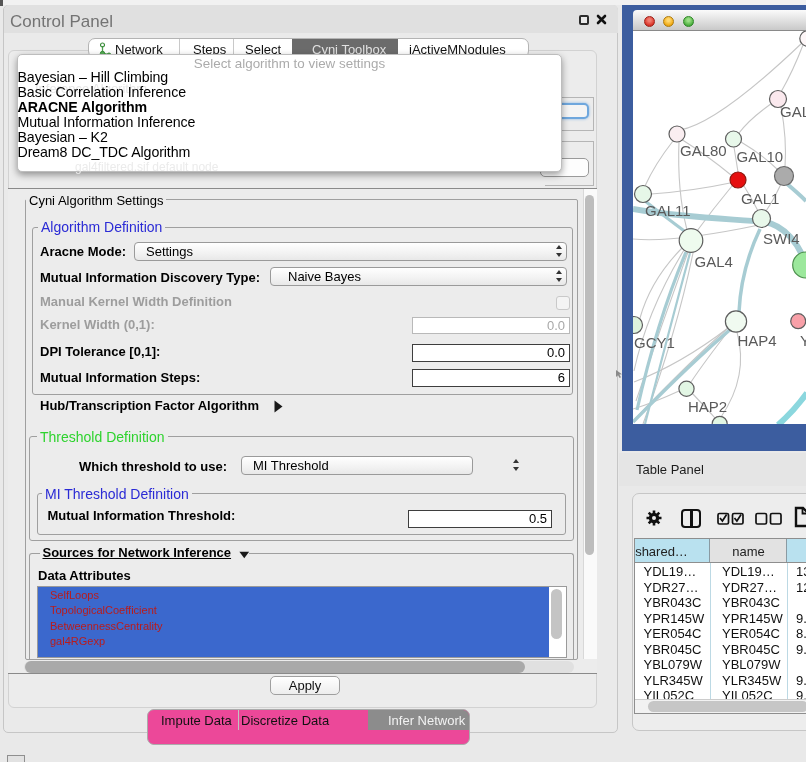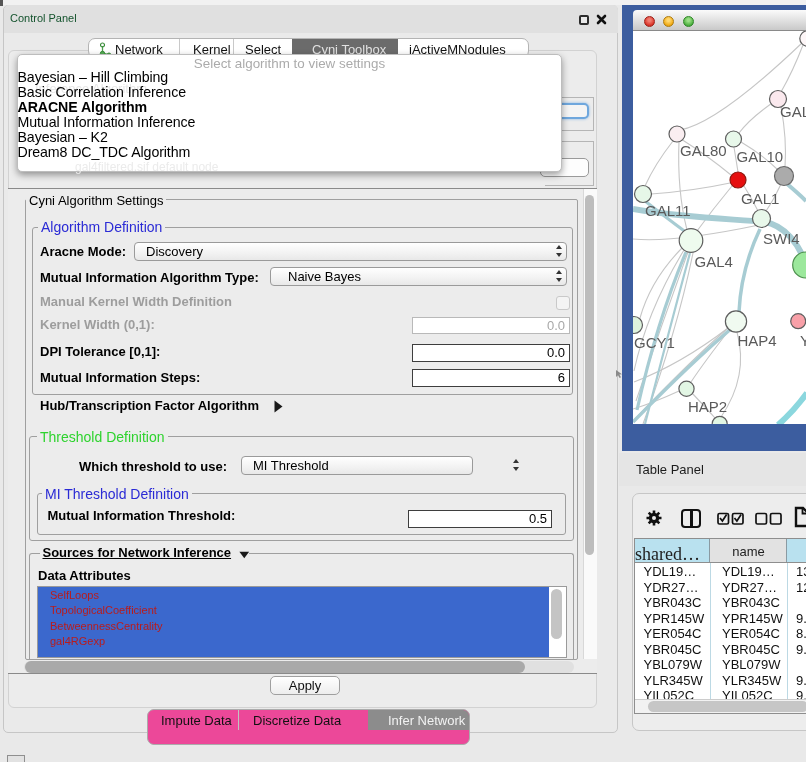--- a/index.html
+++ b/index.html
@@ -29,41 +29,41 @@
 </head>
 <body>
 
 <div class="abs" style="left:0;top:0;width:806px;height:762px;background:#e9e9e9;"></div>
 <div class="abs" style="left:0;top:0;width:622px;height:5px;background:#f1f1f1;"></div>
 <div class="abs" style="left:0;top:0;width:3px;height:6px;background:#555;"></div>
 
 <div class="abs" style="left:3px;top:5px;width:615px;height:728px;background:#eaeaea;border:1px solid #c6c6c6;border-radius:5px;"></div>
 
 <div class="abs" style="left:4px;top:5px;width:614px;height:28px;background:#e0e0e0;border-radius:5px 5px 0 0;"></div>
-<div class="abs" style="left:10px;top:12px;font-size:11px;color:#14532d;">Control Panel</div>
+<div class="abs" style="left:10px;top:12px;font-size:17px;color:#737373;">Control Panel</div>
 
 <div class="abs" style="left:579px;top:14.5px;width:10px;height:10px;border:2px solid #2b2b2b;border-radius:2px;background:#e8e8e8;"></div>
 <svg class="abs" style="left:596px;top:14px;" width="11" height="11" viewBox="0 0 11 11">
   <path d="M2 2 L9 9 M9 2 L2 9" stroke="#111" stroke-width="2.6" stroke-linecap="round"></path>
 </svg>
 
 <div class="abs" style="left:8px;top:50px;width:589px;height:658px;background:#ececec;border:1px solid #d2d2d2;border-radius:6px;"></div>
 
 <div class="abs" style="left:88px;top:38px;width:441px;height:20px;background:#fff;border:1px solid #b4b4b4;border-radius:7px;overflow:hidden;">
   <div class="abs" style="left:90px;top:0;width:1px;height:20px;background:#c9c9c9;"></div>
   <div class="abs" style="left:144px;top:0;width:1px;height:20px;background:#c9c9c9;"></div>
   <div class="abs" style="left:203px;top:0;width:106px;height:20px;background:#6b6b6b;"></div>
   <svg class="abs" style="left:10px;top:3px;" width="13" height="15" viewBox="0 0 13 15">
     <path d="M3.5 4 L3.5 11 M4.5 11.5 L9 12.5" stroke="#4ea04e" stroke-width="1.3" fill="none"></path>
     <circle cx="3.5" cy="3" r="2" fill="none" stroke="#3c8d3c" stroke-width="1.2"></circle>
     <circle cx="3.5" cy="11.5" r="2.2" fill="#56ad56" stroke="#3c8d3c" stroke-width="1"></circle>
     <circle cx="10" cy="12.8" r="1.8" fill="#56ad56" stroke="#3c8d3c" stroke-width="1"></circle>
   </svg>
   <div class="abs" style="left:26px;top:3px;font-size:13px;color:#111;">Network</div>
-  <div class="abs" style="left:104px;top:3px;font-size:13px;color:#111;">Kernel</div>
+  <div class="abs" style="left:104px;top:3px;font-size:13px;color:#111;">Steps</div>
   <div class="abs" style="left:156px;top:3px;font-size:13px;color:#111;">Select</div>
   <div class="abs" style="left:223px;top:3px;font-size:13px;color:#e2e2e2;">Cyni Toolbox</div>
   <div class="abs" style="left:320px;top:3px;font-size:13px;color:#111;">jActiveMNodules</div>
 </div>
 
 <div class="abs" style="left:545px;top:97px;width:49px;height:34px;border:1px solid #b5b5b5;border-left:none;"></div>
 <div class="abs" style="left:540px;top:103px;width:49px;height:16px;background:#f4f4f4;border:2px solid #6fa7dd;border-radius:5px;box-shadow:0 0 3px #85b5e5;"></div>
 <div class="abs" style="left:545px;top:141px;width:49px;height:45px;border:1px solid #b5b5b5;border-left:none;"></div>
 <div class="abs" style="left:540px;top:158px;width:49px;height:19px;background:#fdfdfd;border:1px solid #9a9a9a;border-radius:5px;"></div>
 
@@ -72,24 +72,24 @@
 <div class="abs" style="left:583px;top:189px;width:14px;height:470px;background:#fafafa;border-left:1px solid #d8d8d8;"></div>
 <div class="abs" style="left:585px;top:195px;width:9px;height:360px;background:#bdbdbd;border-radius:5px;"></div>
 
 <div class="group" style="left:25px;top:199px;width:553px;height:461px;border-radius:2px;"></div>
 <div class="gtitle" style="left:26px;top:194px;color:#000;">Cyni Algorithm Settings</div>
 
 <div class="group" style="left:32px;top:227px;width:541px;height:168px;"></div>
 <div class="gtitle gt14" style="left:38px;top:220px;color:#2a2ad5;">Algorithm Definition</div>
 
 <div class="lbl" style="left:40px;top:244px;">Aracne Mode:</div>
-<div class="combo" style="left:134px;top:242px;width:433px;height:19px;">Discovery</div>
+<div class="combo" style="left:134px;top:242px;width:433px;height:19px;">Settings</div>
 <div class="updn" style="left:556px;top:245px;"></div>
 
-<div class="lbl" style="left:40px;top:269.5px;">Mutual Information Algorithm Type:</div>
+<div class="lbl" style="left:40px;top:269.5px;">Mutual Information Discovery Type:</div>
 <div class="combo" style="left:270px;top:267px;width:297px;height:19px;padding-left:17px;">Naive Bayes</div>
 <div class="updn" style="left:556px;top:270px;"></div>
 
 <div class="lbl dis" style="left:40px;top:293.5px;">Manual Kernel Width Definition</div>
 <div class="abs" style="left:556px;top:296px;width:14px;height:14px;background:#f4f4f4;border:1.5px solid #c9c9c9;border-radius:3px;"></div>
 
 <div class="lbl dis" style="left:40px;top:317px;">Kernel Width (0,1):</div>
 <div class="field" style="left:412px;top:317px;width:158px;height:17px;border:1px solid #b9b9b9;color:#a8a8a8;">0.0</div>
 
 <div class="lbl" style="left:40px;top:344px;">DPI Tolerance [0,1]:</div>
@@ -129,21 +129,21 @@
 
 <div class="abs" style="left:24px;top:661px;width:550px;height:12px;background:#e0e0e0;border-radius:6px;"></div>
 <div class="abs" style="left:25px;top:661px;width:500px;height:12px;background:#a9a9a9;border-radius:6px;"></div>
 
 <div class="abs" style="left:270px;top:676px;width:70px;height:19px;background:linear-gradient(#ffffff,#ededed);border:1px solid #9f9f9f;border-radius:5px;text-align:center;font-size:13px;line-height:17px;color:#111;">Apply</div>
 
 <div class="abs" style="left:147px;top:709px;width:323px;height:36px;background:#ec4899;border:1px solid #ababab;border-radius:7px;overflow:hidden;">
   <div class="abs" style="left:90px;top:0;width:1px;height:20px;background:#c2c2c2;"></div>
   <div class="abs" style="left:220px;top:0;width:103px;height:20px;background:#8c8c8c;"></div>
   <div class="abs" style="left:13px;top:3px;font-size:13px;color:#111;">Impute Data</div>
-  <div class="abs" style="left:105px;top:3px;font-size:13px;color:#111;">Discretize Data</div>
+  <div class="abs" style="left:93px;top:3px;font-size:13px;color:#111;">Discretize Data</div>
   <div class="abs" style="left:240px;top:3px;font-size:13px;color:#f2f2f2;">Infer Network</div>
 </div>
 
 <div class="abs" style="left:7px;top:755px;width:18px;height:10px;background:#e2e2e2;border:1px solid #8f8f8f;"></div>
 
 <svg class="abs" style="left:615px;top:370px;" width="8" height="9" viewBox="0 0 8 9">
   <path d="M1 0 L1 7 L3 5.2 L4.6 8 L6 7.2 L4.4 4.6 L7 4.2 Z" fill="#8a8a8a"></path>
 </svg>
 
 <div class="abs" style="left:17px;top:54px;width:545px;height:118px;background:#fff;border:1px solid #bdbdbd;border-radius:5px;box-shadow:0 3px 7px rgba(0,0,0,0.38);"></div>
@@ -263,21 +263,21 @@
 <svg class="abs" style="left:794px;top:506px;" width="14" height="22" viewBox="0 0 14 22">
   <path d="M2 2 L9 2 L14 7 L14 20 L2 20 Z" fill="none" stroke="#111" stroke-width="2.4"></path>
   <path d="M8.5 2 L8.5 7.5 L14 7.5" fill="none" stroke="#111" stroke-width="1.8"></path>
 </svg>
 
 <div class="abs" style="left:634px;top:538px;width:172px;height:176px;background:#fff;border:1px solid #8e8e8e;border-right:none;overflow:hidden;">
   <div class="abs" style="left:0;top:0;width:75px;height:24px;background:#b9e1ef;border-right:1px solid #8a9aa2;"></div>
   <div class="abs" style="left:75px;top:0;width:77px;height:24px;background:#e2e2e2;border-right:1px solid #8a9aa2;"></div>
   <div class="abs" style="left:152px;top:0;width:20px;height:24px;background:#b9e1ef;"></div>
   <div class="abs" style="left:0;top:23px;width:172px;height:1px;background:#8e8e8e;"></div>
-  <div class="abs" style="left:0;top:5px;width:53px;text-align:center;font-size:18px;color:#222;font-family:Liberation Serif, serif;">shared…</div>
+  <div class="abs" style="left:0;top:5px;width:53px;text-align:center;font-size:13px;color:#222;">shared…</div>
   <div class="abs" style="left:75px;top:5px;width:77px;text-align:center;font-size:13px;color:#222;">name</div>
   <div class="abs" style="left:74.5px;top:24px;width:1px;height:138px;background:#bcd9e4;"></div>
   <div class="abs" style="left:151.5px;top:24px;width:1px;height:138px;background:#bcd9e4;"></div>
   <div class="abs" style="left:8.5px;top:25px;font-size:13px;line-height:15.5px;color:#111;">YDL19…<br>YDR27…<br>YBR043C<br>YPR145W<br>YER054C<br>YBR045C<br>YBL079W<br>YLR345W<br>YIL052C</div>
   <div class="abs" style="left:87px;top:25px;font-size:13px;line-height:15.5px;color:#111;">YDL19…<br>YDR27…<br>YBR043C<br>YPR145W<br>YER054C<br>YBR045C<br>YBL079W<br>YLR345W<br>YIL052C</div>
   <div class="abs" style="left:161px;top:25px;font-size:13px;line-height:15.5px;color:#111;">13<br>12<br><br>9.<br>8.<br>9.<br><br>9.<br>9.</div>
   <div class="abs" style="left:0;top:160px;width:172px;height:16px;background:#f2f2f2;border-top:1px solid #cccccc;"></div>
   <div class="abs" style="left:13px;top:162px;width:160px;height:11px;background:#c6c6c6;border-radius:6px;"></div>
 </div>
 

